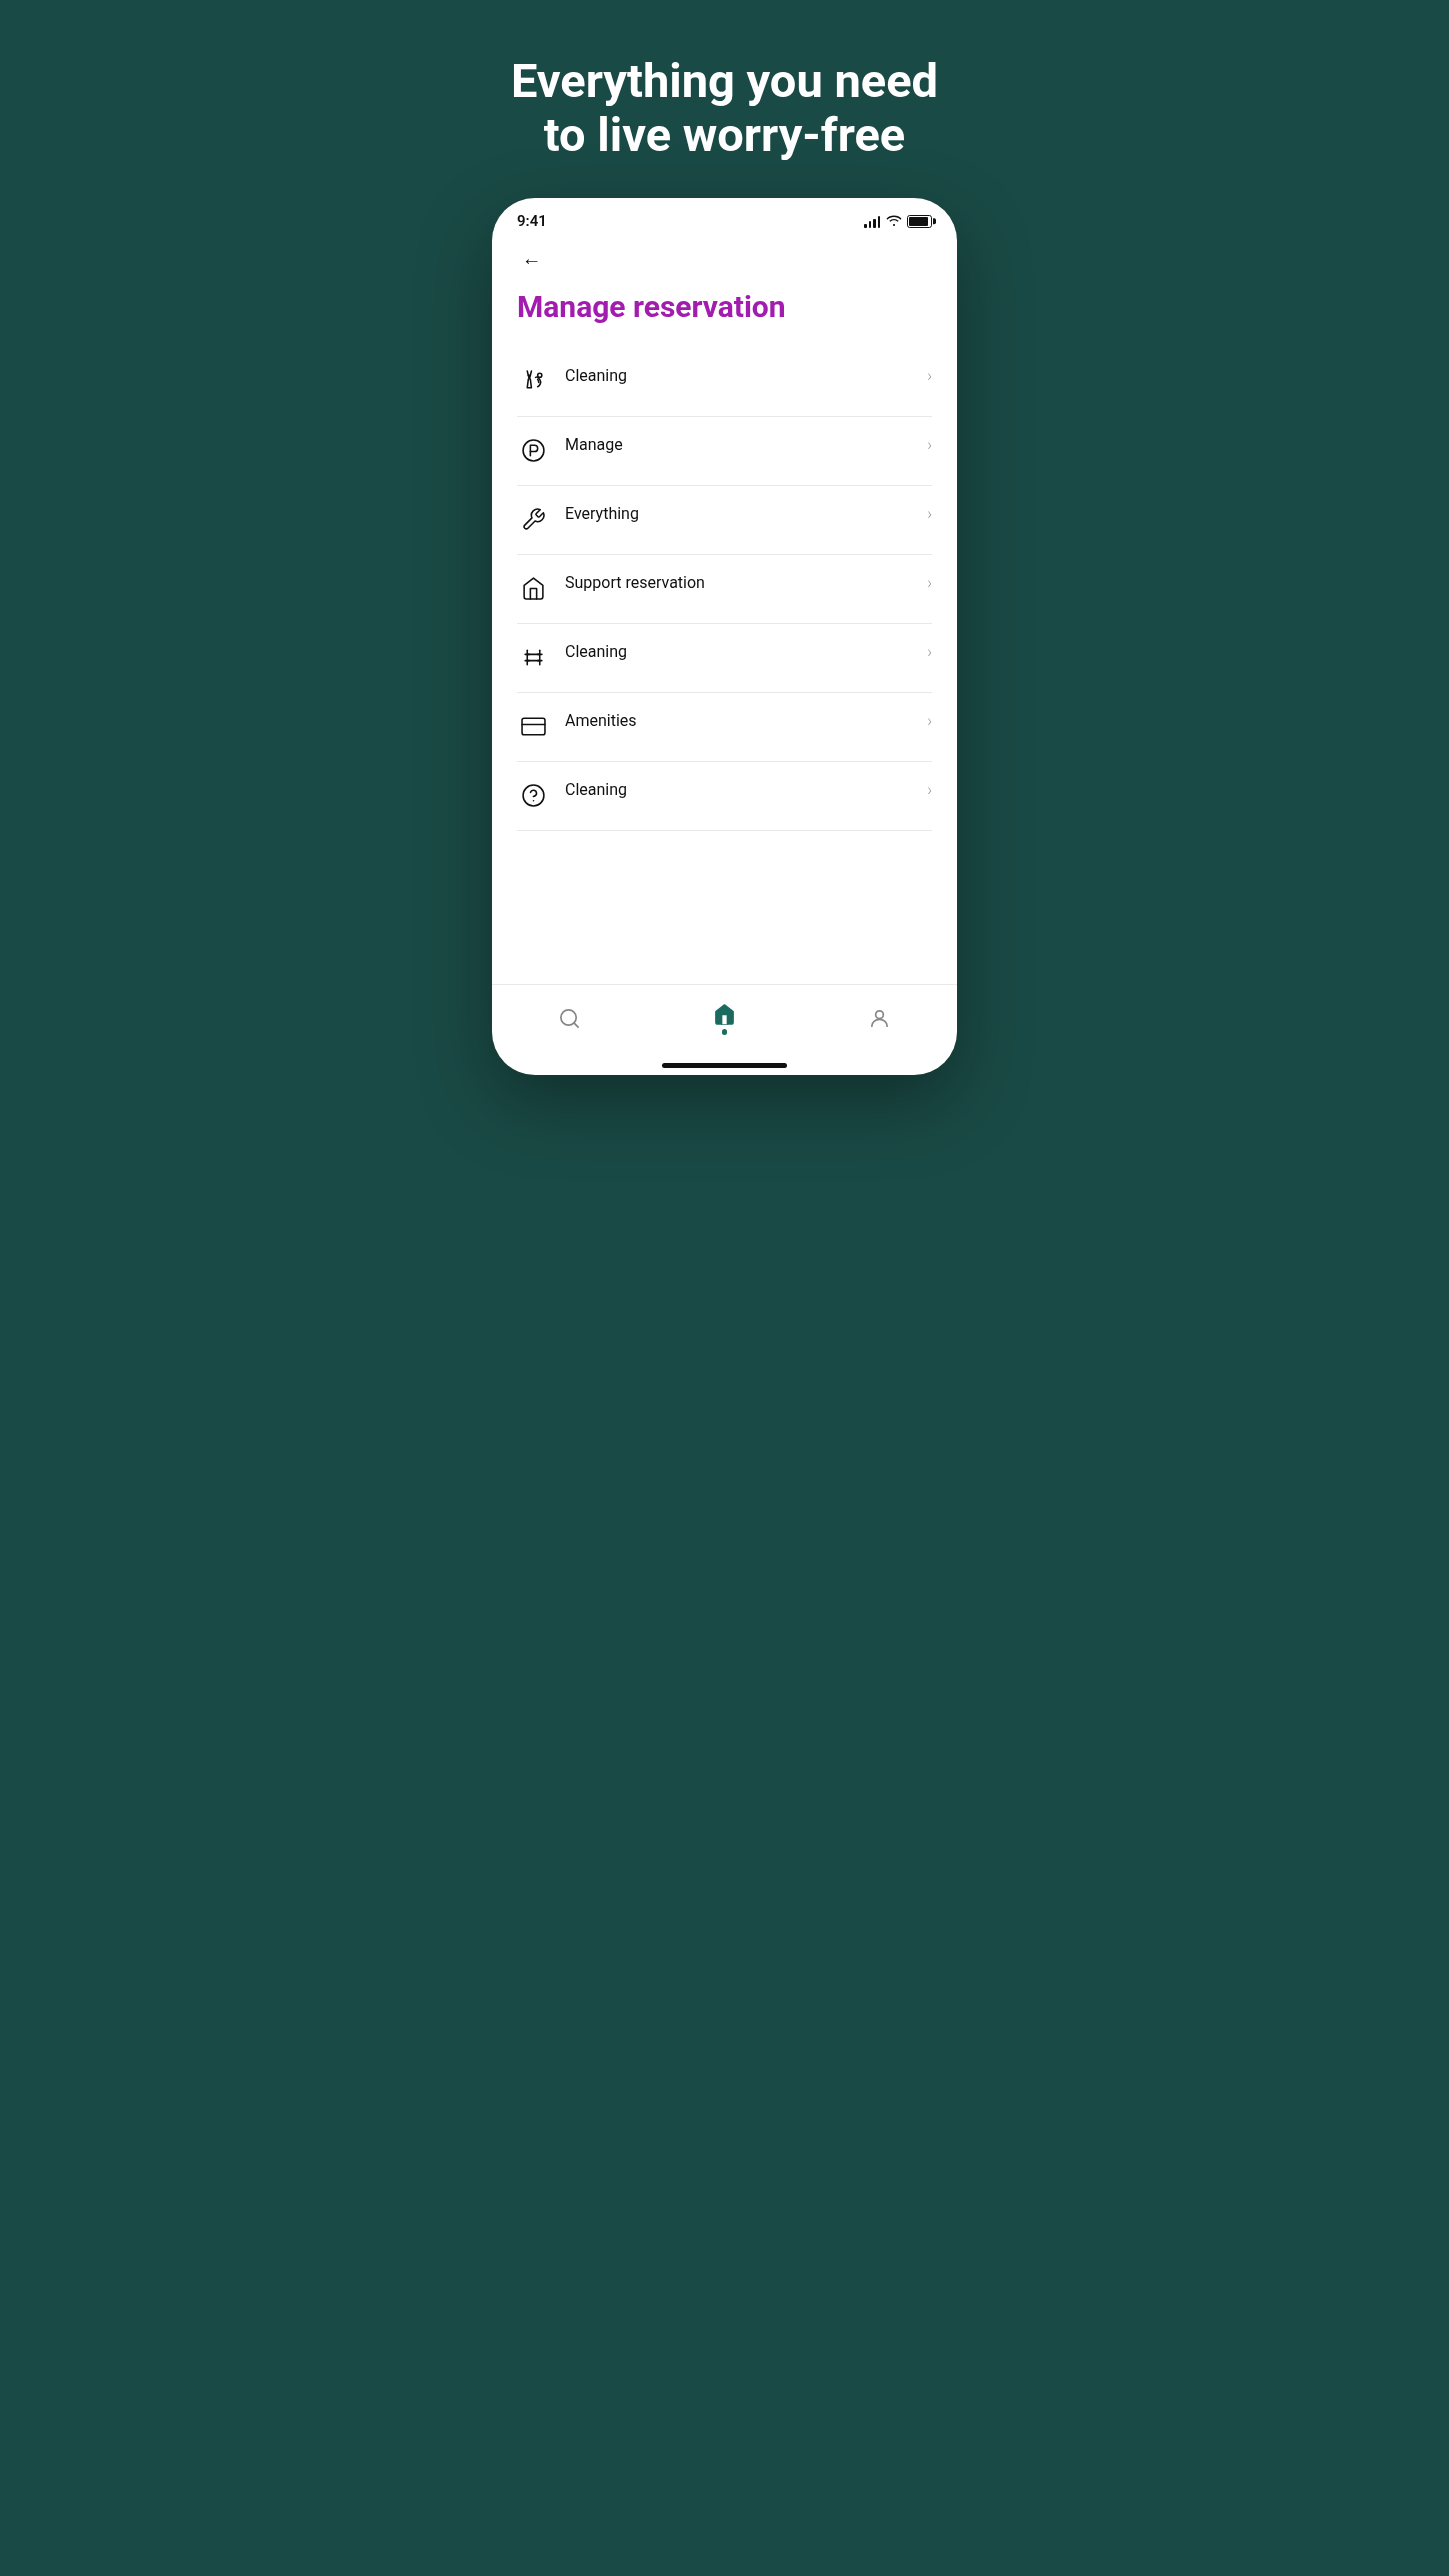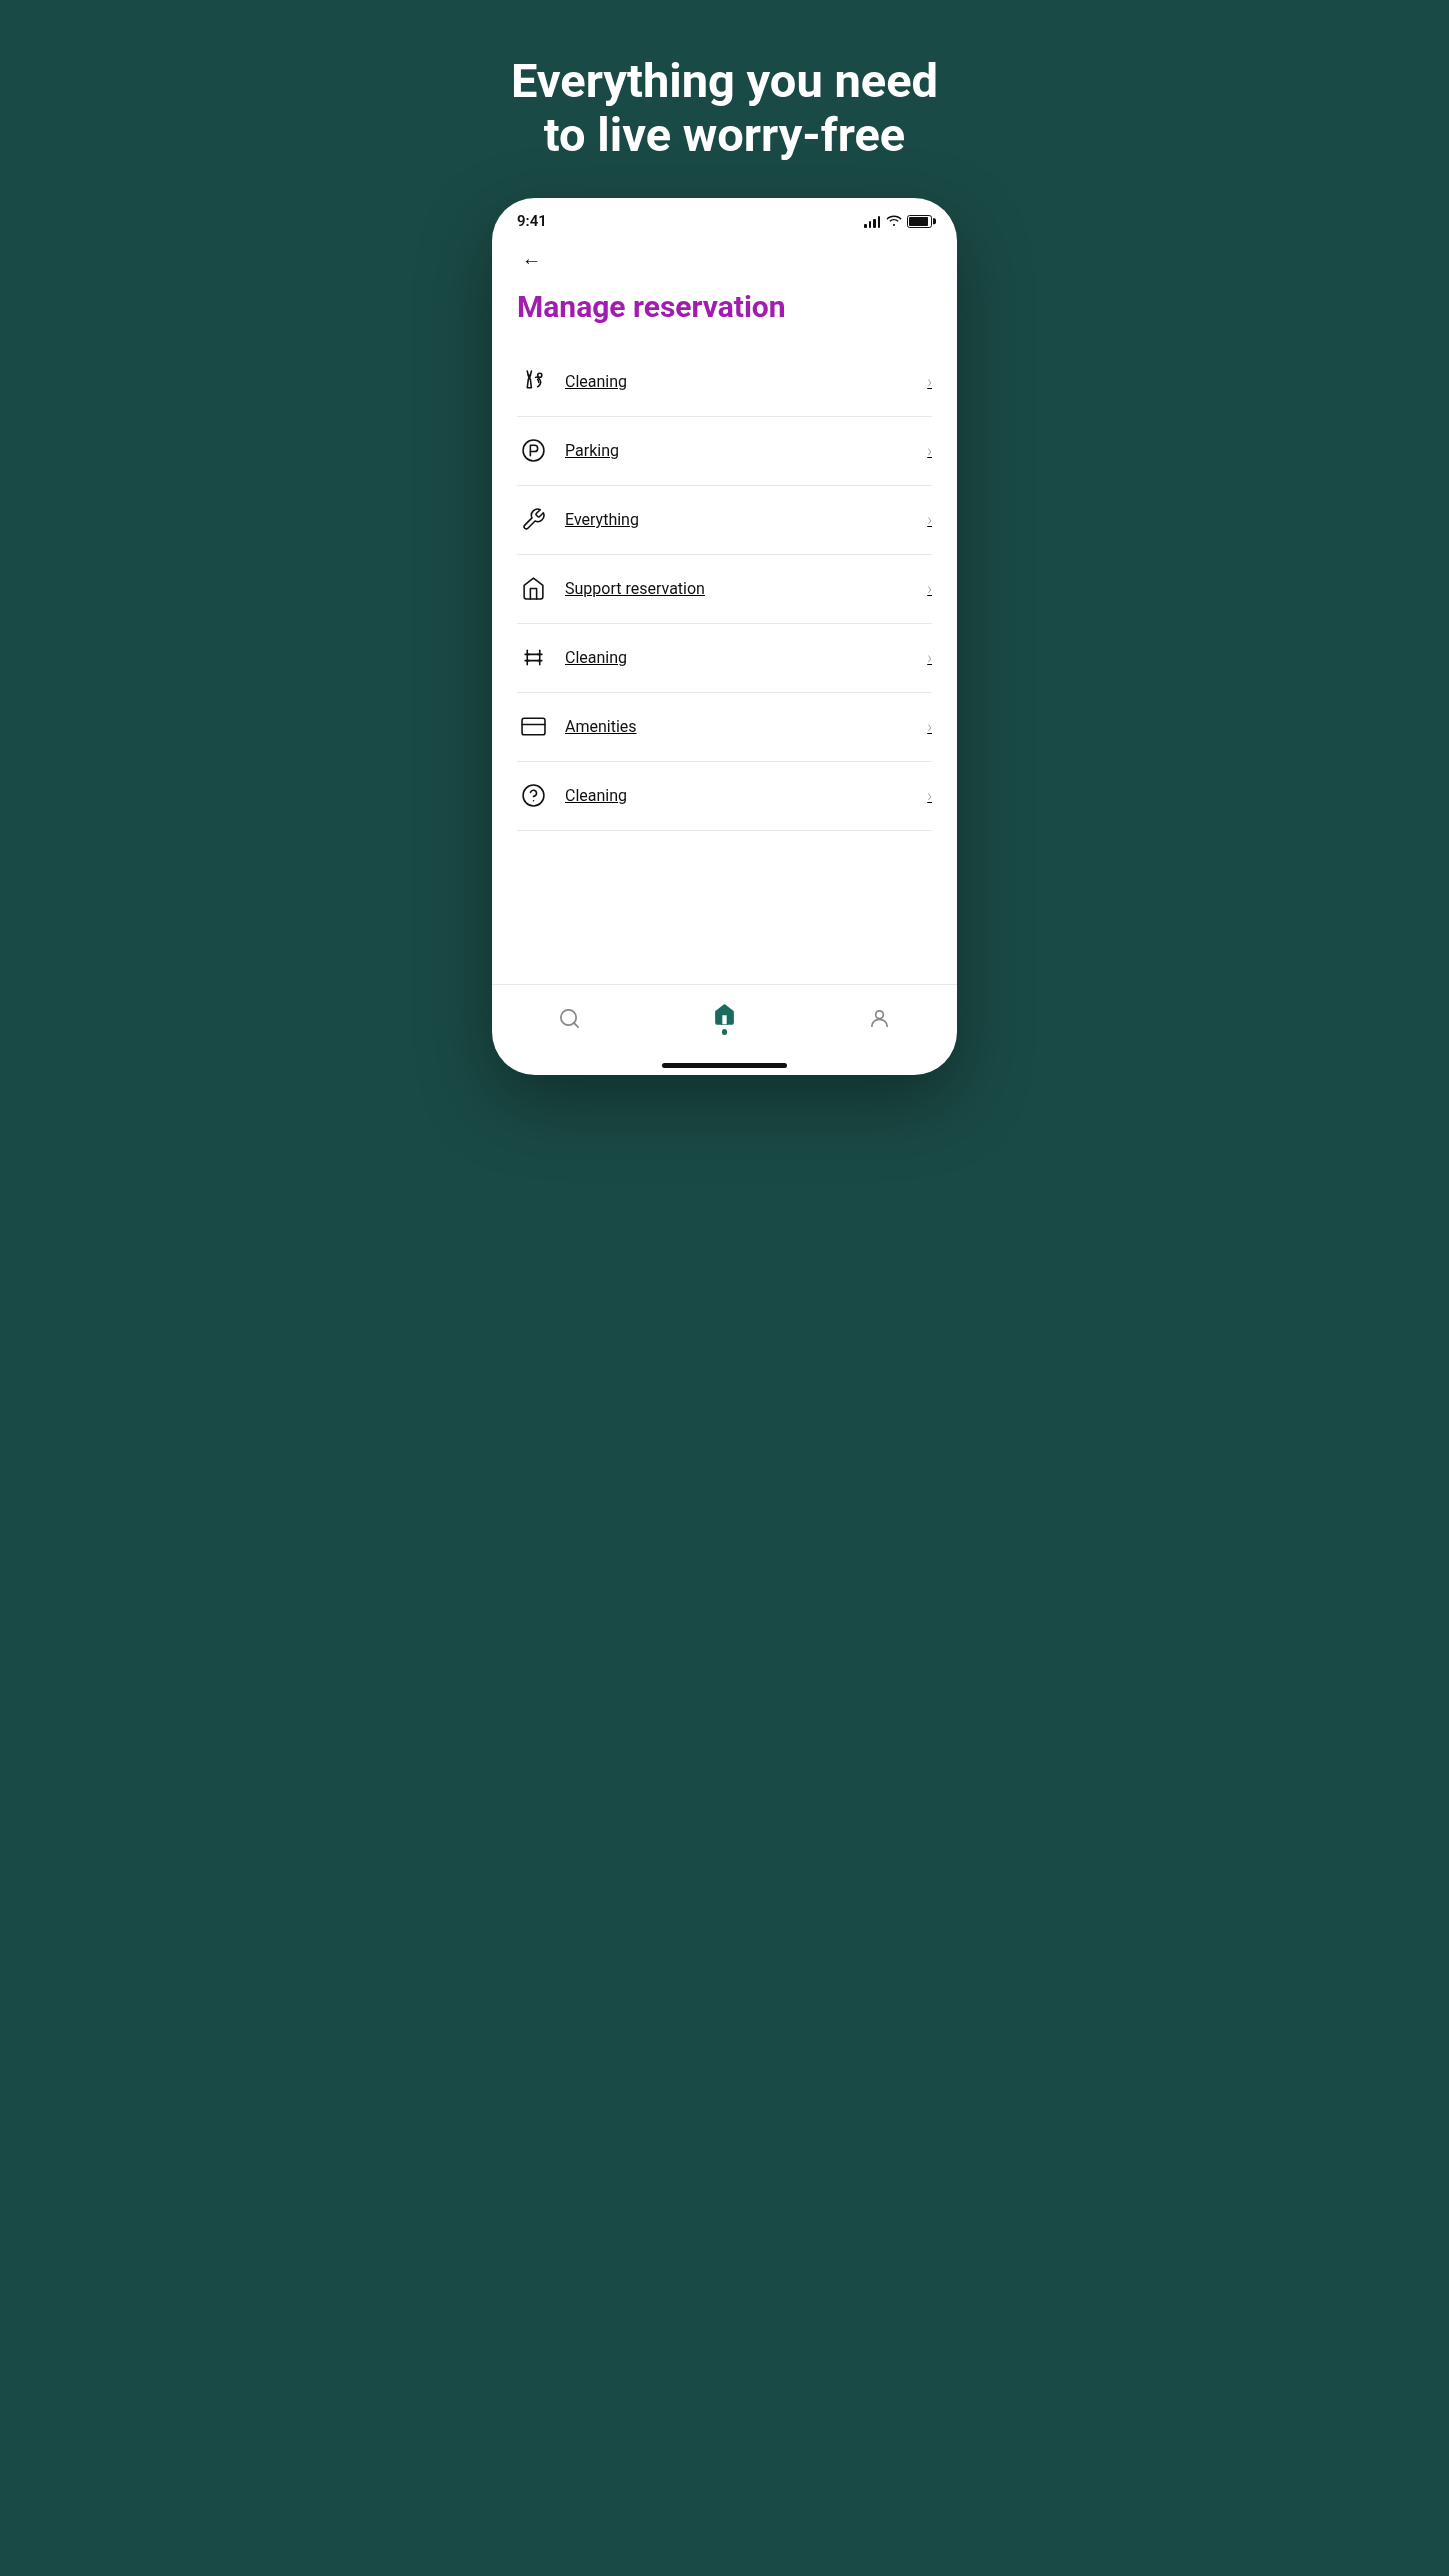--- a/index.html
+++ b/index.html
@@ -141,26 +141,25 @@
     }
 
     .menu-list {
       flex: 1;
       display: flex;
       flex-direction: column;
     }
 
     .menu-item {
       display: flex;
-      align-items: center;
+      align-items: flex-start;
       padding: 18px 0;
       border-bottom: 0.9px solid #e8e8e8;
       cursor: pointer;
       position: relative;
-      text-decoration: underline;
     }
 
     .menu-icon {
       width: 32px;
       height: 32px;
       display: flex;
       align-items: center;
       justify-content: center;
       margin-right: 16px;
       flex-shrink: 0;
@@ -292,21 +291,21 @@
       </div>
 
       <div class="menu-item">
         <div class="menu-icon">
           <svg viewBox="0 0 24 24">
             <circle cx="12" cy="12" r="10"></circle>
             <path d="M9 7h4a3 3 0 0 1 0 6H9V7z"></path>
             <path d="M9 13v4"></path>
           </svg>
         </div>
-        <span class="menu-label">Parking</span>
+        <span class="menu-label">Manage</span>
         <span class="menu-chevron">›</span>
       </div>
 
       <div class="menu-item">
         <div class="menu-icon">
           <svg viewBox="0 0 24 24">
             <path d="M14.7 6.3a1 1 0 0 0 0 1.4l1.6 1.6a1 1 0 0 0 1.4 0l3.77-3.77a6 6 0 0 1-7.94 7.94l-6.91 6.91a2.12 2.12 0 0 1-3-3l6.91-6.91a6 6 0 0 1 7.94-7.94l-3.77 3.77z"></path>
           </svg>
         </div>
         <span class="menu-label">Everything</span>

